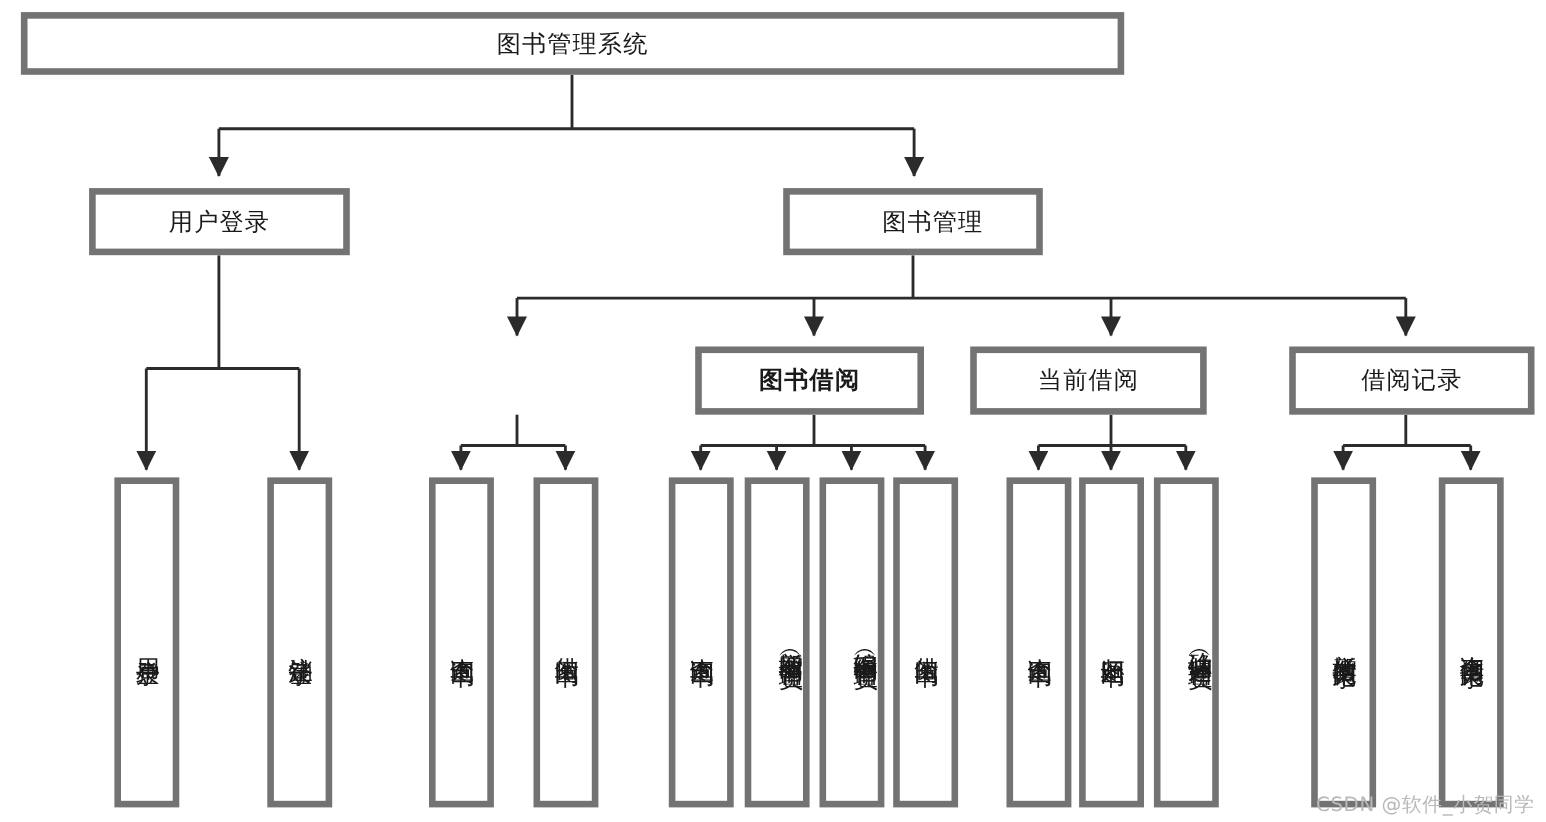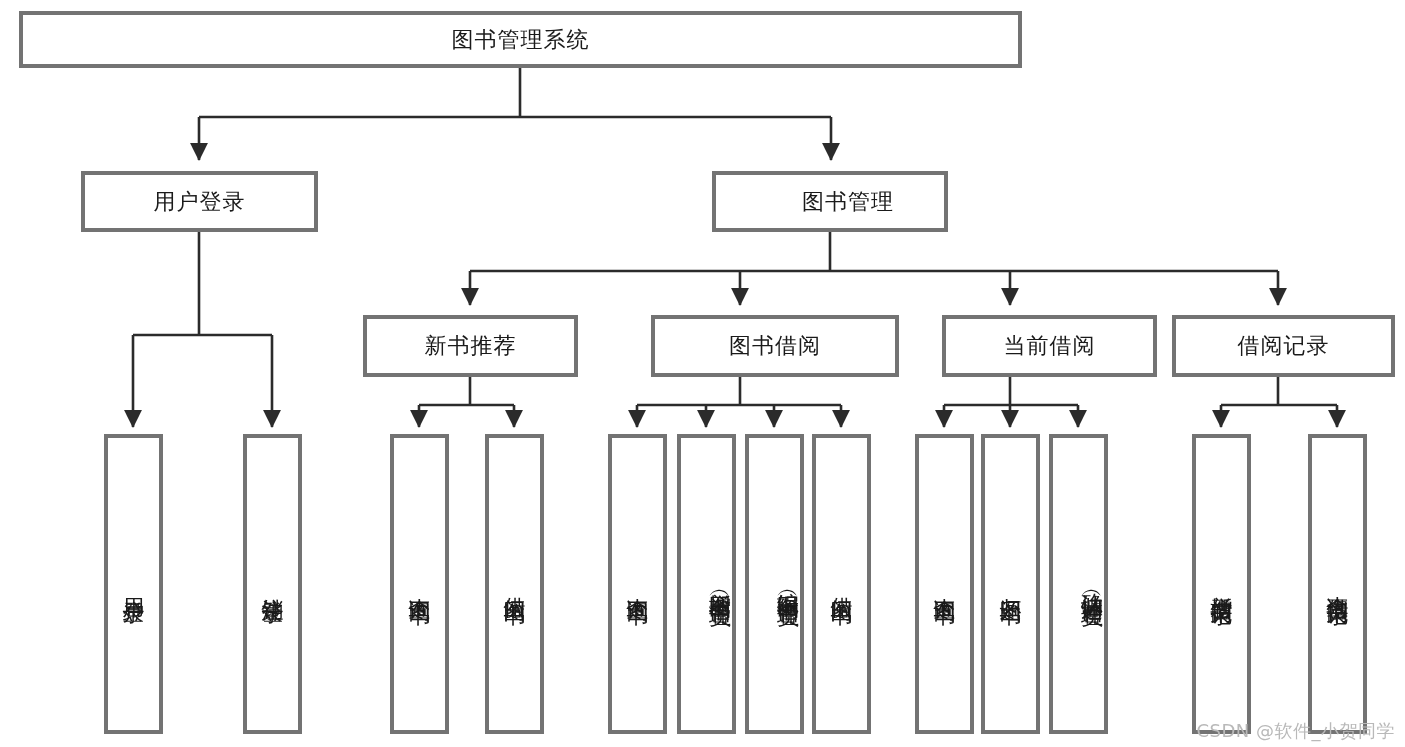--- a/index.html
+++ b/index.html
@@ -16,21 +16,21 @@
   }
   #edges{
     position:absolute;left:0;top:0;
     width:1405px;height:747px;
     pointer-events:none;
   }
   .node{
     position:absolute;
     box-sizing:border-box;
     background:#ffffff;
-    border:4px solid #737373;
+    border:6px solid #737373;
     display:flex;
     align-items:center;
     justify-content:center;
     color:#1a1a1a;
     z-index:2;
   }
   .node.h{
     font-size:22px;
     letter-spacing:1px;
   }
@@ -118,27 +118,24 @@
     <span class="label">图书管理系统</span>
   </div>
 
   <div class="node h" style="left:81px;top:171px;width:237px;height:61px;">
     <span class="label">用户登录</span>
   </div>
   <div class="node h" style="left:712px;top:171px;width:236px;height:61px;padding-left:36px;">
     <span class="label">图书管理</span>
   </div>
 
-  <div class="node h" style="left:363px;top:315px;width:215px;height:62px;">
-    <span class="label">新书推荐</span>
-  </div>
-  <div class="node h" style="left:651px;top:315px;width:248px;height:62px;">
+  <div class="node h" style="left:632px;top:315px;width:208px;height:62px;font-weight:bold;">
     <span class="label">图书借阅</span>
   </div>
-  <div class="node h" style="left:942px;top:315px;width:215px;height:62px;">
+  <div class="node h" style="left:882px;top:315px;width:215px;height:62px;">
     <span class="label">当前借阅</span>
   </div>
   <div class="node h" style="left:1172px;top:315px;width:223px;height:62px;">
     <span class="label">借阅记录</span>
   </div>
 
   <div class="node v center" style="left:104px;top:434px;width:59px;height:300px;">
     <span class="label">用户登录</span>
   </div>
   <div class="node v center" style="left:243px;top:434px;width:59px;height:300px;">

